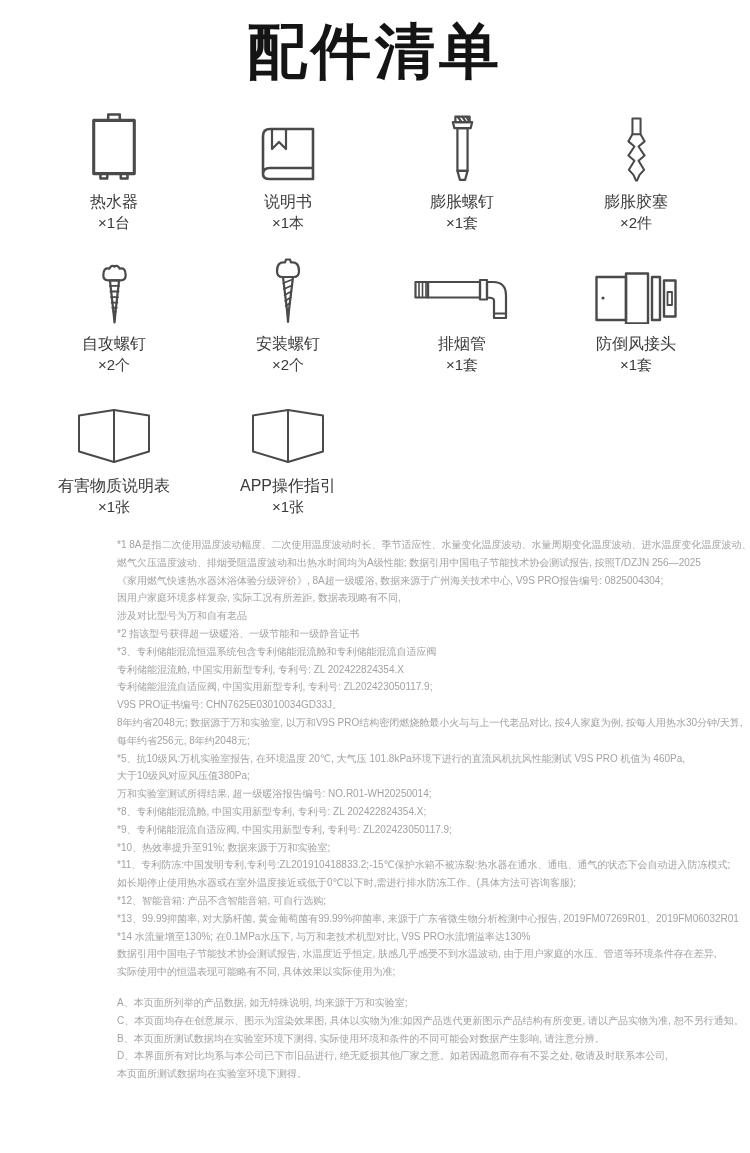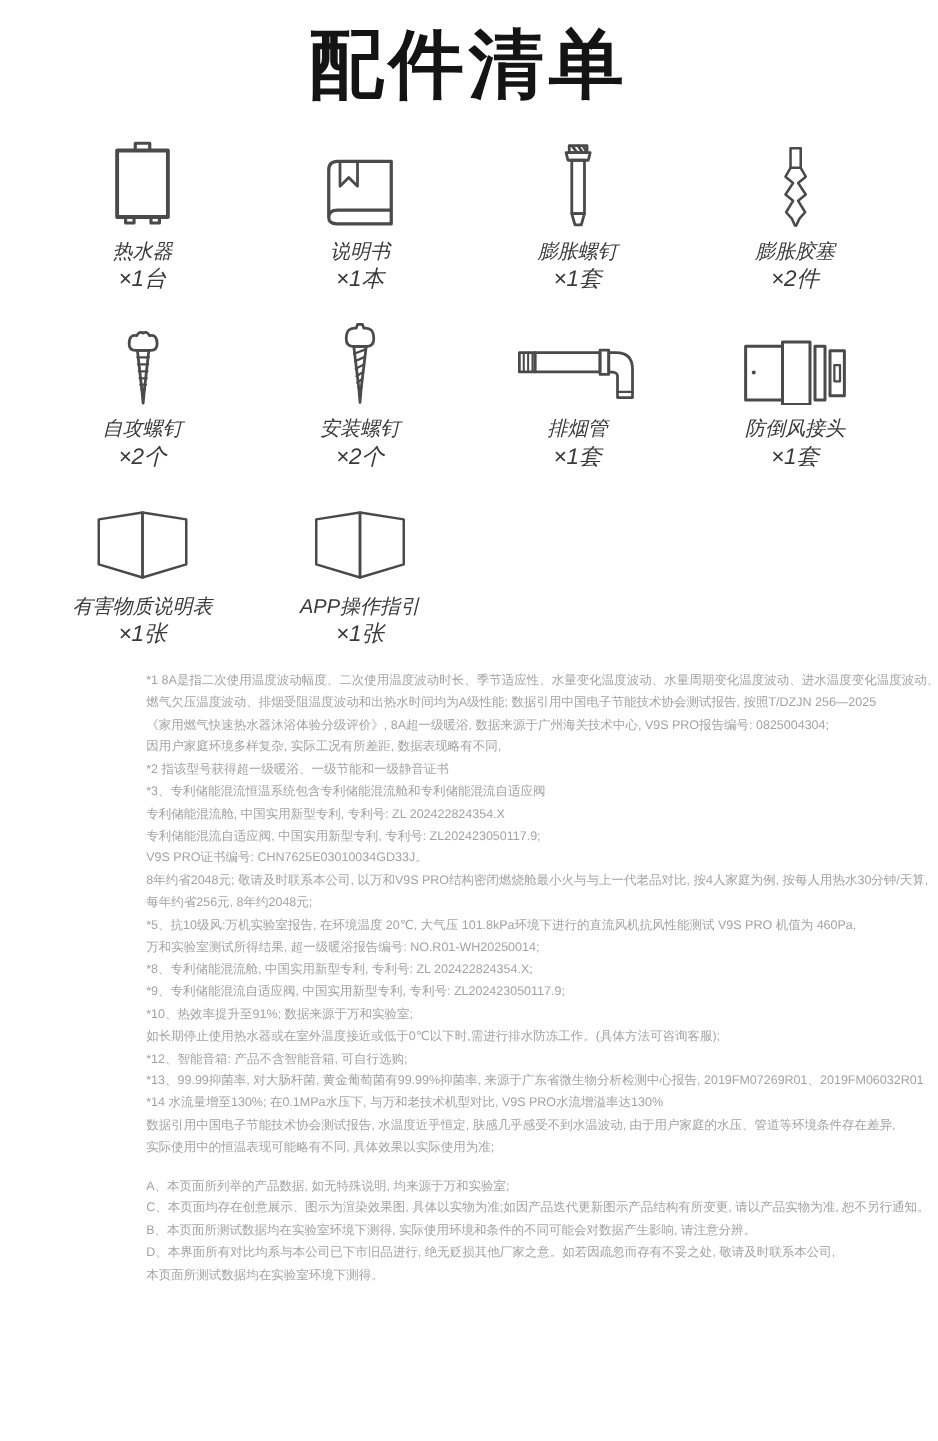--- a/index.html
+++ b/index.html
@@ -13,25 +13,25 @@
   }
   .page{width:750px;height:1153px;position:relative;}
   .title{
     margin:16px 0 0 0;text-align:center;
     font-size:60px;line-height:72px;font-weight:900;letter-spacing:4px;color:var(--ink);
   }
   .grid{
     width:696px;margin:24px 0 0 27px;
     display:grid;grid-template-columns:repeat(4,174px);row-gap:22px;
   }
-  .item{text-align:center;font-style:italic;}
+  .item{text-align:center;}
   .icon-box{height:70px;display:flex;align-items:flex-end;justify-content:center;}
   .icon-box svg{display:block;}
   .item-name{margin-top:10px;font-size:16px;line-height:19px;color:var(--label);}
-  .item-qty{margin-top:3px;font-size:18px;line-height:18px;color:var(--label);}
+  .item-qty{margin-top:3px;font-size:15px;line-height:18px;color:var(--label);}
   .disclaimer{
     margin:20px 0 0 117px;
     font-size:10px;line-height:17.8px;color:var(--fine);
     white-space:nowrap;letter-spacing:0;
   }
   .notes{margin-top:13px;}
   .line{height:17.8px;overflow:hidden;}
 </style>
 </head>
 <body>
@@ -159,32 +159,35 @@
     <div class="item-qty">×1张</div>
   </div>
     </div>
 
   <div class="disclaimer">
     <div id="footnotes">
         <div class="line">*1 8A是指二次使用温度波动幅度、二次使用温度波动时长、季节适应性、水量变化温度波动、水量周期变化温度波动、进水温度变化温度波动、</div>
         <div class="line">燃气欠压温度波动、排烟受阻温度波动和出热水时间均为A级性能; 数据引用中国电子节能技术协会测试报告, 按照T/DZJN 256—2025</div>
         <div class="line">《家用燃气快速热水器沐浴体验分级评价》, 8A超一级暖浴, 数据来源于广州海关技术中心, V9S PRO报告编号: 0825004304;</div>
         <div class="line">因用户家庭环境多样复杂, 实际工况有所差距, 数据表现略有不同,</div>
+        <div class="line">涉及对比型号为万和自有老品</div>
         <div class="line">*2 指该型号获得超一级暖浴、一级节能和一级静音证书</div>
         <div class="line">*3、专利储能混流恒温系统包含专利储能混流舱和专利储能混流自适应阀</div>
         <div class="line">专利储能混流舱, 中国实用新型专利, 专利号: ZL 202422824354.X</div>
         <div class="line">专利储能混流自适应阀, 中国实用新型专利, 专利号: ZL202423050117.9;</div>
         <div class="line">V9S PRO证书编号: CHN7625E03010034GD33J。</div>
-        <div class="line">8年约省2048元; 敬请及时联系本公司, 以万和V9S PRO结构密闭燃烧舱最小火与与上一代老品对比, 按4人家庭为例, 按每人用热水30分钟/天算,</div>
+        <div class="line">8年约省2048元; 数据源于万和实验室, 以万和V9S PRO结构密闭燃烧舱最小火与与上一代老品对比, 按4人家庭为例, 按每人用热水30分钟/天算,</div>
         <div class="line">每年约省256元, 8年约2048元;</div>
         <div class="line">*5、抗10级风:万机实验室报告, 在环境温度 20℃, 大气压 101.8kPa环境下进行的直流风机抗风性能测试 V9S PRO 机值为 460Pa,</div>
+        <div class="line">大于10级风对应风压值380Pa;</div>
         <div class="line">万和实验室测试所得结果, 超一级暖浴报告编号: NO.R01-WH20250014;</div>
         <div class="line">*8、专利储能混流舱, 中国实用新型专利, 专利号: ZL 202422824354.X;</div>
         <div class="line">*9、专利储能混流自适应阀, 中国实用新型专利, 专利号: ZL202423050117.9;</div>
         <div class="line">*10、热效率提升至91%; 数据来源于万和实验室;</div>
+        <div class="line">*11、专利防冻:中国发明专利,专利号:ZL201910418833.2;-15℃保护水箱不被冻裂:热水器在通水、通电、通气的状态下会自动进入防冻模式;</div>
         <div class="line">如长期停止使用热水器或在室外温度接近或低于0℃以下时,需进行排水防冻工作。(具体方法可咨询客服);</div>
         <div class="line">*12、智能音箱: 产品不含智能音箱, 可自行选购;</div>
         <div class="line">*13、99.99抑菌率, 对大肠杆菌, 黄金葡萄菌有99.99%抑菌率, 来源于广东省微生物分析检测中心报告, 2019FM07269R01、2019FM06032R01</div>
         <div class="line">*14 水流量增至130%; 在0.1MPa水压下, 与万和老技术机型对比, V9S PRO水流增溢率达130%</div>
         <div class="line">数据引用中国电子节能技术协会测试报告, 水温度近乎恒定, 肤感几乎感受不到水温波动, 由于用户家庭的水压、管道等环境条件存在差异,</div>
         <div class="line">实际使用中的恒温表现可能略有不同, 具体效果以实际使用为准;</div>
       </div>
     <div id="notes" class="notes">
         <div class="line">A、本页面所列举的产品数据, 如无特殊说明, 均来源于万和实验室;</div>
         <div class="line">C、本页面均存在创意展示、图示为渲染效果图, 具体以实物为准;如因产品迭代更新图示产品结构有所变更, 请以产品实物为准, 恕不另行通知。</div>

